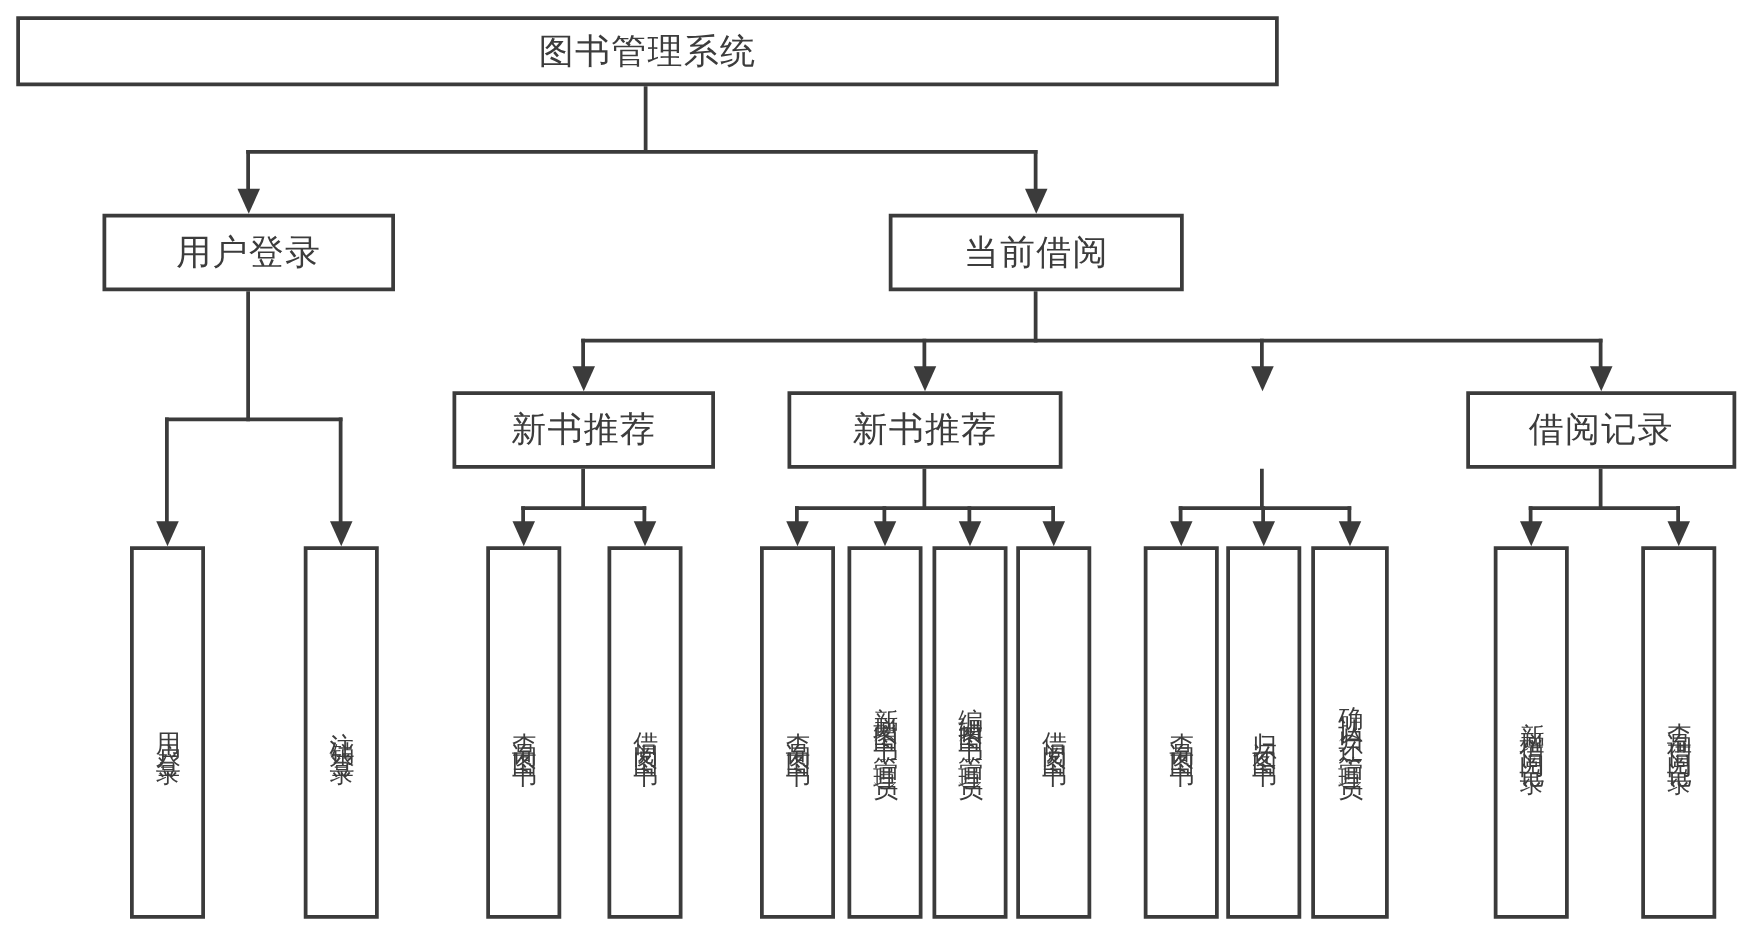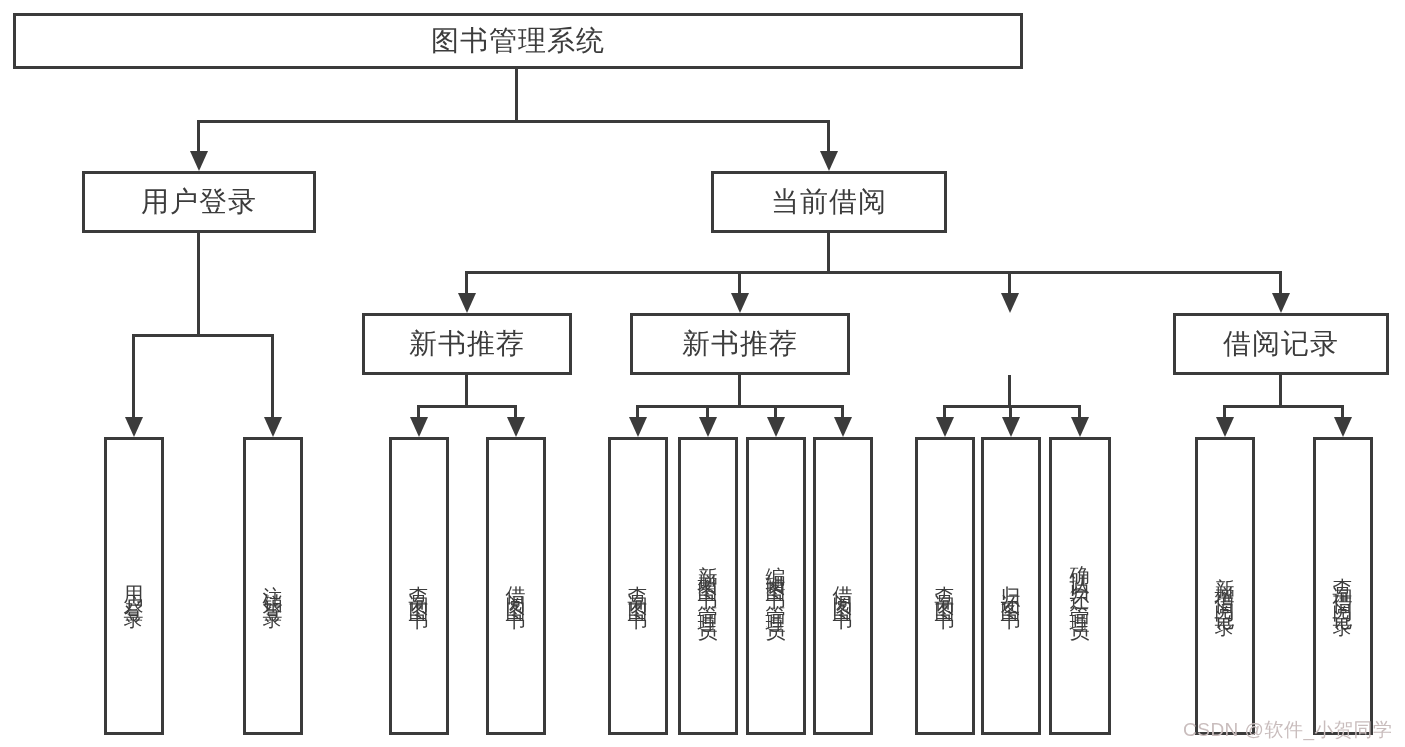--- a/index.html
+++ b/index.html
@@ -154,14 +154,13 @@
       <div class="line" style="left: 1078px; top: 405px; width: 3px; height: 14px;"></div>
       <div class="arrow" style="left: 1071px; top: 417px;"></div>
       <div class="line" style="left: 1279px; top: 375px; width: 3px; height: 33px;"></div>
       <div class="line" style="left: 1223px; top: 405px; width: 121px; height: 3px;"></div>
       <div class="line" style="left: 1223px; top: 405px; width: 3px; height: 14px;"></div>
       <div class="arrow" style="left: 1216px; top: 417px;"></div>
       <div class="line" style="left: 1341px; top: 405px; width: 3px; height: 14px;"></div>
       <div class="arrow" style="left: 1334px; top: 417px;"></div>
     </div>
 
-  <div class="watermark">CSDN @软件_小贺同学</div>
 </div>
 
 </body></html>

